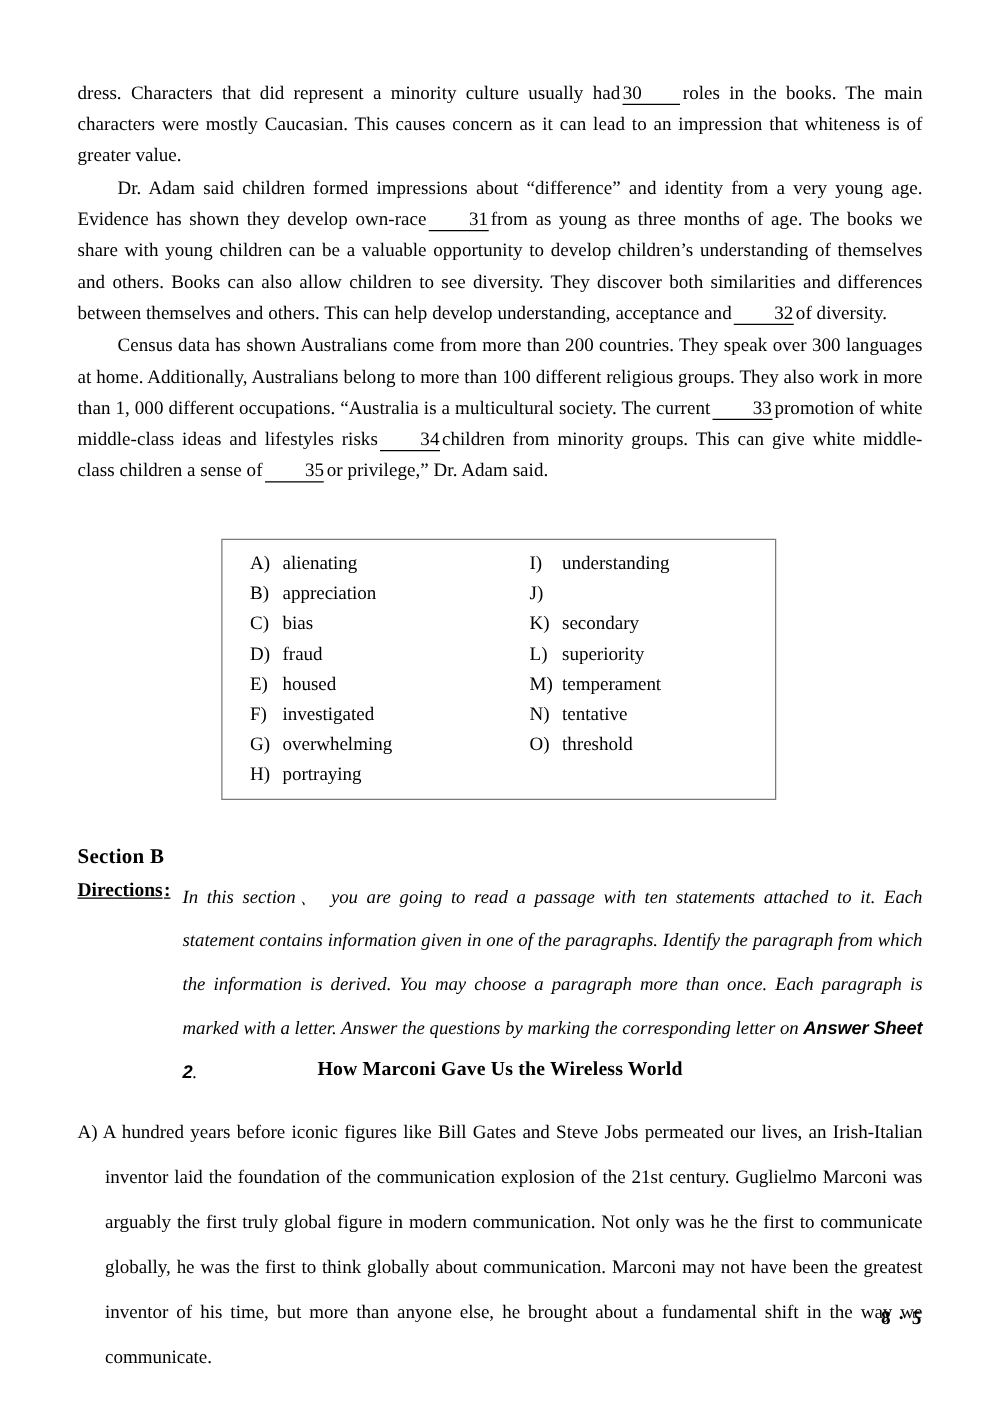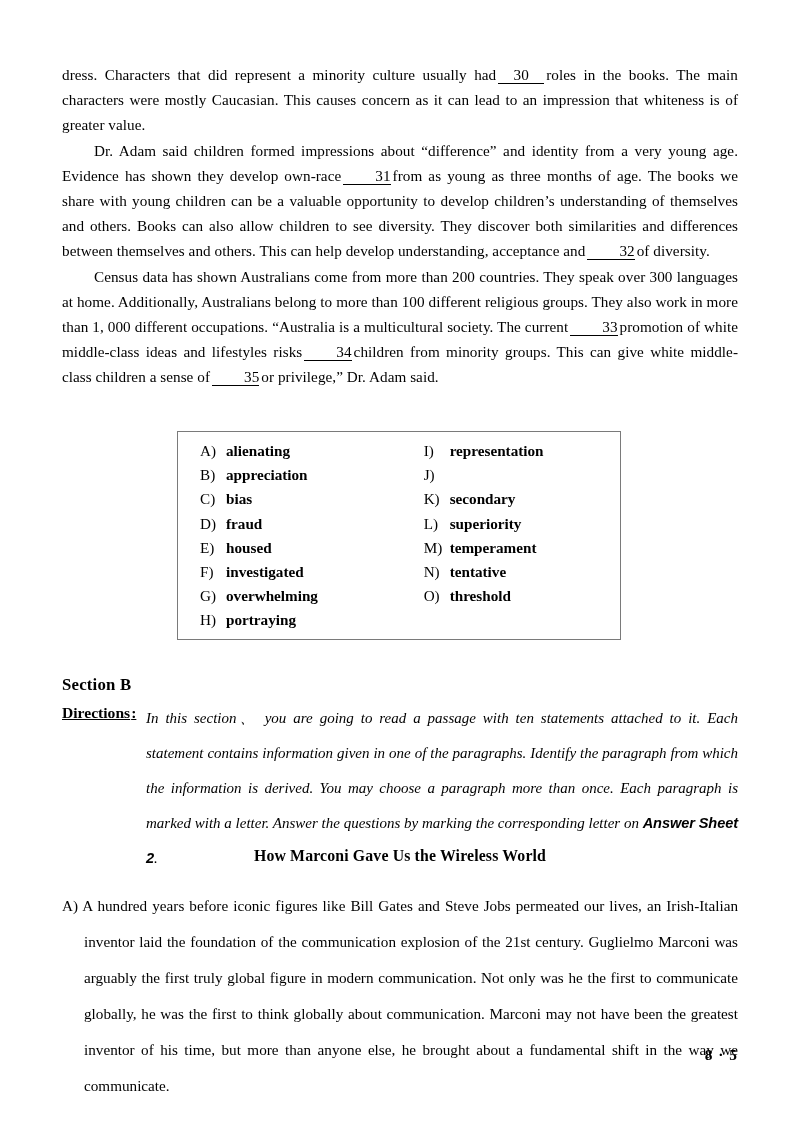--- a/index.html
+++ b/index.html
@@ -36,21 +36,20 @@
     line-height: 25.2px;
     text-align: justify;
     text-justify: inter-word;
     letter-spacing: 0.05px;
   }
   p.indent { text-indent: 32px; }
 
   .blank {
     display: inline-block;
     border-bottom: 1.3px solid #000;
-    text-align: center;
     line-height: 1.05;
     margin: 0 2px;
     vertical-align: baseline;
   }
   .blank.w-wide { min-width: 46px; }
   .blank.w-mid  { min-width: 42px; }
 
   
   .wordbank {
     position: absolute;
@@ -78,21 +77,21 @@
   .wb-item {
     display: flex;
     font-size: 15.2px;
     line-height: 24.2px;
     white-space: nowrap;
   }
   .wb-letter {
     width: 26px;
     flex: 0 0 26px;
   }
-  .wb-word { flex: 1 1 auto; font-weight: bold; }
+  .wb-word { flex: 1 1 auto; }
 
   
   .section-heading {
     position: absolute;
     left: 62px;
     top: 674px;
     font-size: 16.8px;
     font-weight: bold;
     line-height: 22px;
     letter-spacing: 0.2px;
@@ -224,21 +223,21 @@
           </div>
         <div class="wb-item">
             <span class="wb-letter">H)</span>
             <span class="wb-word">portraying</span>
           </div>
       </div>
 
       <div class="wb-col right">
         <div class="wb-item">
             <span class="wb-letter">I)</span>
-            <span class="wb-word">representation</span>
+            <span class="wb-word">understanding</span>
           </div>
         <div class="wb-item">
             <span class="wb-letter">J)</span>
           </div>
         <div class="wb-item">
             <span class="wb-letter">K)</span>
             <span class="wb-word">secondary</span>
           </div>
         <div class="wb-item">
             <span class="wb-letter">L)</span>

